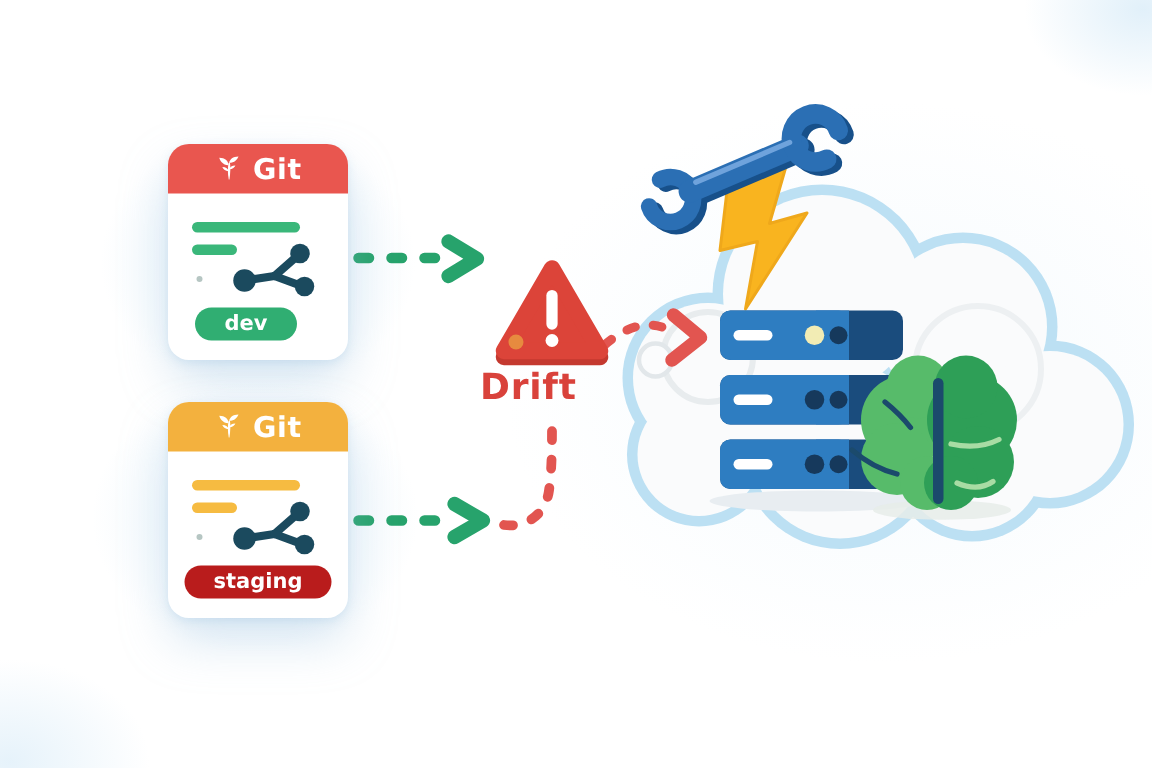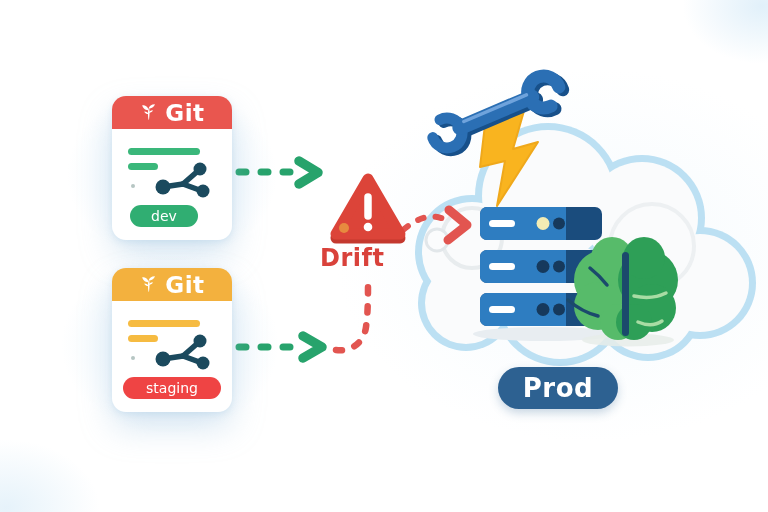--- a/index.html
+++ b/index.html
@@ -21,34 +21,34 @@
     box-shadow:0 16px 32px rgba(150,190,222,.35), 0 2px 6px rgba(150,190,222,.25);
   }
   .card-dev{left:112px;top:96px;}
   .card-staging{left:112px;top:268px;}
   .card-header{
     position:absolute;left:0;top:0;right:0;height:33px;border-radius:14px 14px 0 0;
     display:flex;align-items:center;justify-content:center;gap:7px;
   }
   .card-dev .card-header{background:#E9564F;}
   .card-staging .card-header{background:#F3B13E;}
-  .card-title{color:#fff;font-size:23px;font-weight:bold;letter-spacing:.5px;}
+  .card-title{color:#fff;font-size:19px;font-weight:bold;letter-spacing:.5px;}
   .bar{position:absolute;height:7px;border-radius:4px;}
   .card-dev .bar{background:#3AB77A;}
   .card-staging .bar{background:#F6BB41;}
   .bar1{left:16px;top:52px;width:72px;}
   .bar2{left:16px;top:67px;width:30px;}
   .branch-svg{position:absolute;left:40px;top:62px;}
   .tiny-dot{position:absolute;left:19px;top:88px;width:4px;height:4px;border-radius:2px;background:#b6c6c3;}
   .badge{
     position:absolute;top:109px;height:22px;border-radius:12px;color:#fff;
-    font-weight:normal;font-size:14px;display:flex;align-items:center;justify-content:center;
+    font-weight:bold;font-size:14px;display:flex;align-items:center;justify-content:center;
   }
   .badge-dev{left:18px;width:68px;background:#30AE72;}
-  .badge-staging{left:11px;width:98px;background:#ef4444;}
+  .badge-staging{left:11px;width:98px;background:#b91c1c;}
   
   .drift-label{
     position:absolute;left:320px;top:244px;width:100px;text-align:left;
     color:#D9423B;font-size:24px;font-weight:bold;letter-spacing:.5px;
   }
   .prod-badge{
     position:absolute;left:498px;top:367px;width:120px;height:42px;border-radius:21px;
     background:#2D6191;color:#fff;font-size:26px;font-weight:bold;
     display:flex;align-items:center;justify-content:center;letter-spacing:.5px;
     box-shadow:0 4px 10px rgba(45,97,145,.25);
@@ -245,15 +245,14 @@
         <circle cx="11" cy="29" r="7.5"></circle>
         <circle cx="48" cy="11" r="6.5"></circle>
         <circle cx="51" cy="33" r="6.5"></circle>
       </g>
     </svg>
     <span class="tiny-dot"></span>
     <span class="badge badge-staging">staging</span>
   </div>
 
   <div class="drift-label">Drift</div>
-  <div class="prod-badge">Prod</div>
 
 </div>
 
 </body></html>

